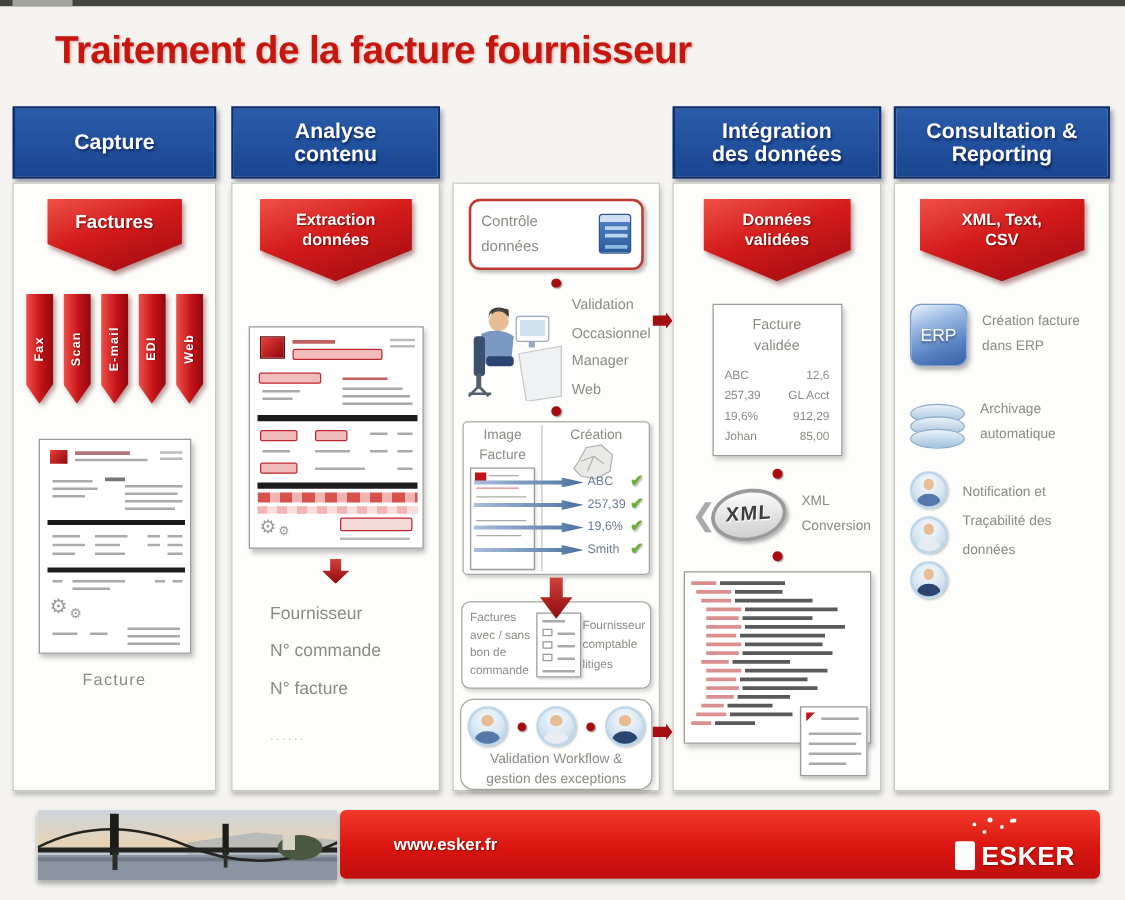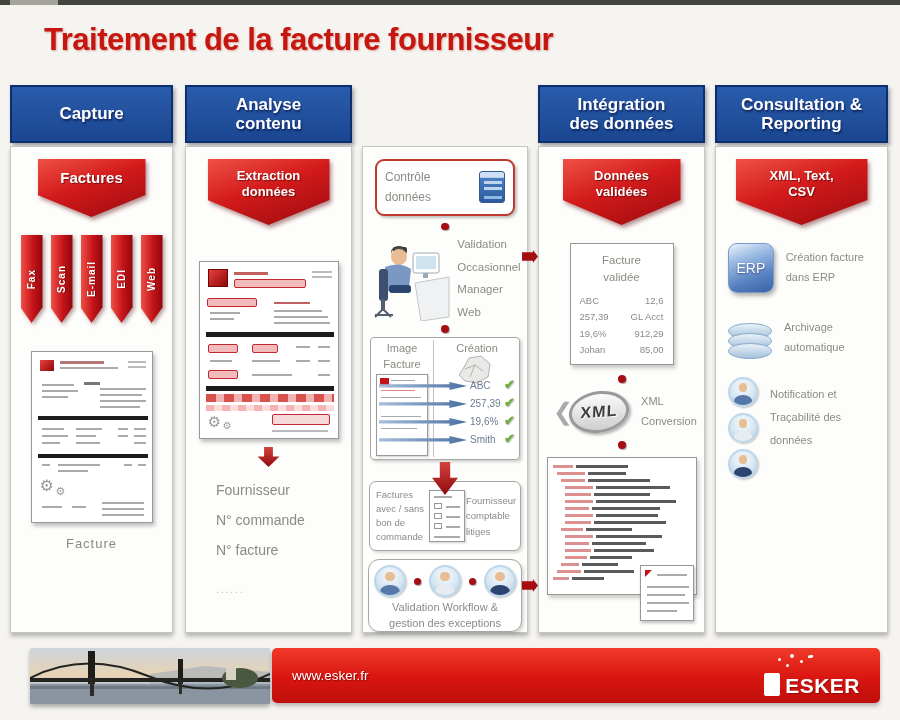--- a/index.html
+++ b/index.html
@@ -46,21 +46,21 @@
   .codewin{position:relative;width:150px;height:138px;border:1px solid #9a9a94;background:#fff;box-shadow:2px 3px 4px rgba(0,0,0,.2);padding:7px 5px;margin-top:8px;overflow:hidden;}
   .cl{display:flex;gap:3px;margin-bottom:4px;}
   .cl i{height:3px;background:#dc8f8f;display:block;}
   .cl b{height:3px;background:#5a5a5a;display:block;}
   .erp{width:46px;height:50px;border-radius:9px;background:linear-gradient(160deg,#eaf2fb 0%,#9dbce4 30%,#5580c0 70%,#3b62a8 100%);border:1px solid #7a9ac8;display:flex;align-items:center;justify-content:center;color:#fff;font-weight:normal;font-size:14px;text-shadow:0 1px 2px rgba(0,0,60,.5);box-shadow:2px 3px 4px rgba(0,0,0,.3);}
   .db-disc{width:44px;height:16px;border-radius:50%;background:linear-gradient(#eaf2f9,#a4c2dc);border:1px solid #8fadca;margin-top:-6px;}
   .itemrow{display:flex;align-items:center;width:100%;padding:0 12px;gap:12px;}
   .ilabel{font-size:11px;color:#8b8b85;line-height:1.8;}
   .connector{position:absolute;width:16px;height:13px;background:#a50d12;clip-path:polygon(0 18%,68% 18%,68% 0,100% 50%,68% 100%,68% 82%,0 82%);filter:drop-shadow(1px 1px 1px rgba(0,0,0,.3));}
   .footer-red{position:absolute;left:272px;top:648px;width:608px;height:55px;background:linear-gradient(#f03a2a,#d91510 55%,#bf0f0c);border-radius:5px;display:flex;align-items:center;box-shadow:0 3px 4px rgba(0,0,0,.25);}
-  .furl{margin-left:20px;color:#fff;font-weight:normal;font-size:13.5px;text-shadow:1px 1px 1px rgba(90,0,0,.6);}
+  .furl{margin-left:43px;color:#fff;font-weight:bold;font-size:13.5px;text-shadow:1px 1px 1px rgba(90,0,0,.6);}
   .elogo{margin-left:auto;margin-right:20px;position:relative;display:flex;align-items:flex-end;gap:5px;height:40px;}
   .elogo .sq{width:16px;height:23px;background:#fff;border-radius:2px;}
   .elogo .etxt{color:#fff;font-weight:bold;font-size:21px;letter-spacing:.5px;line-height:.9;text-shadow:1px 1px 1px rgba(90,0,0,.5);}
   .edot{position:absolute;background:#fff;border-radius:50%;}
   .bridge{position:absolute;left:30px;top:648px;width:240px;height:56px;border-radius:2px;overflow:hidden;box-shadow:0 3px 4px rgba(0,0,0,.3);}
 </style>
 </head>
 <body>
 
 <div class="stage">

